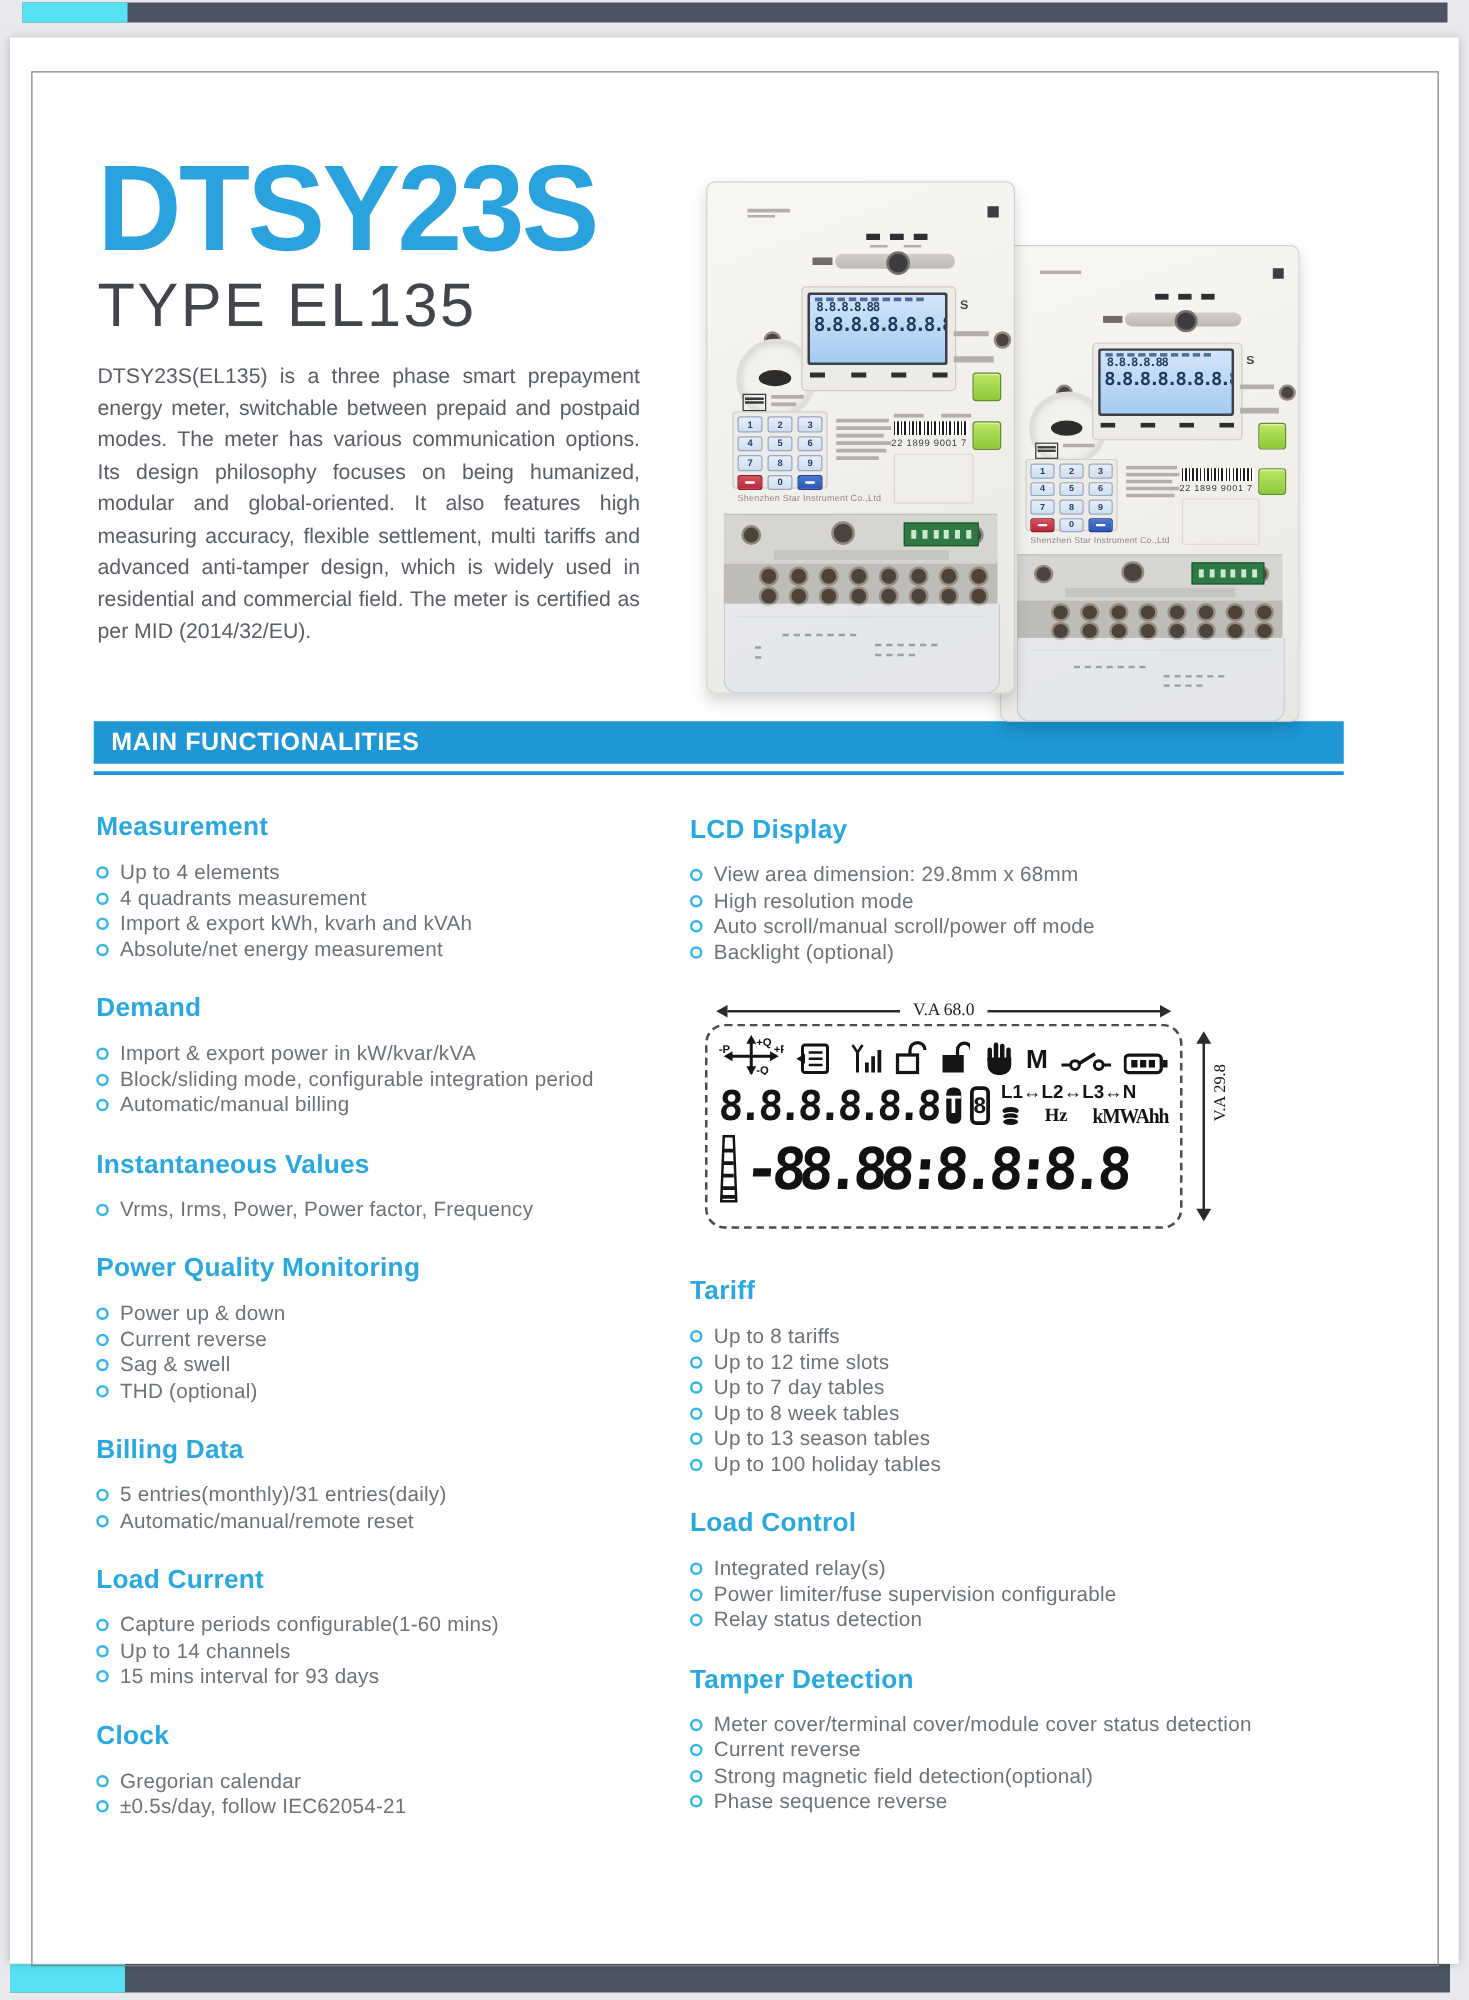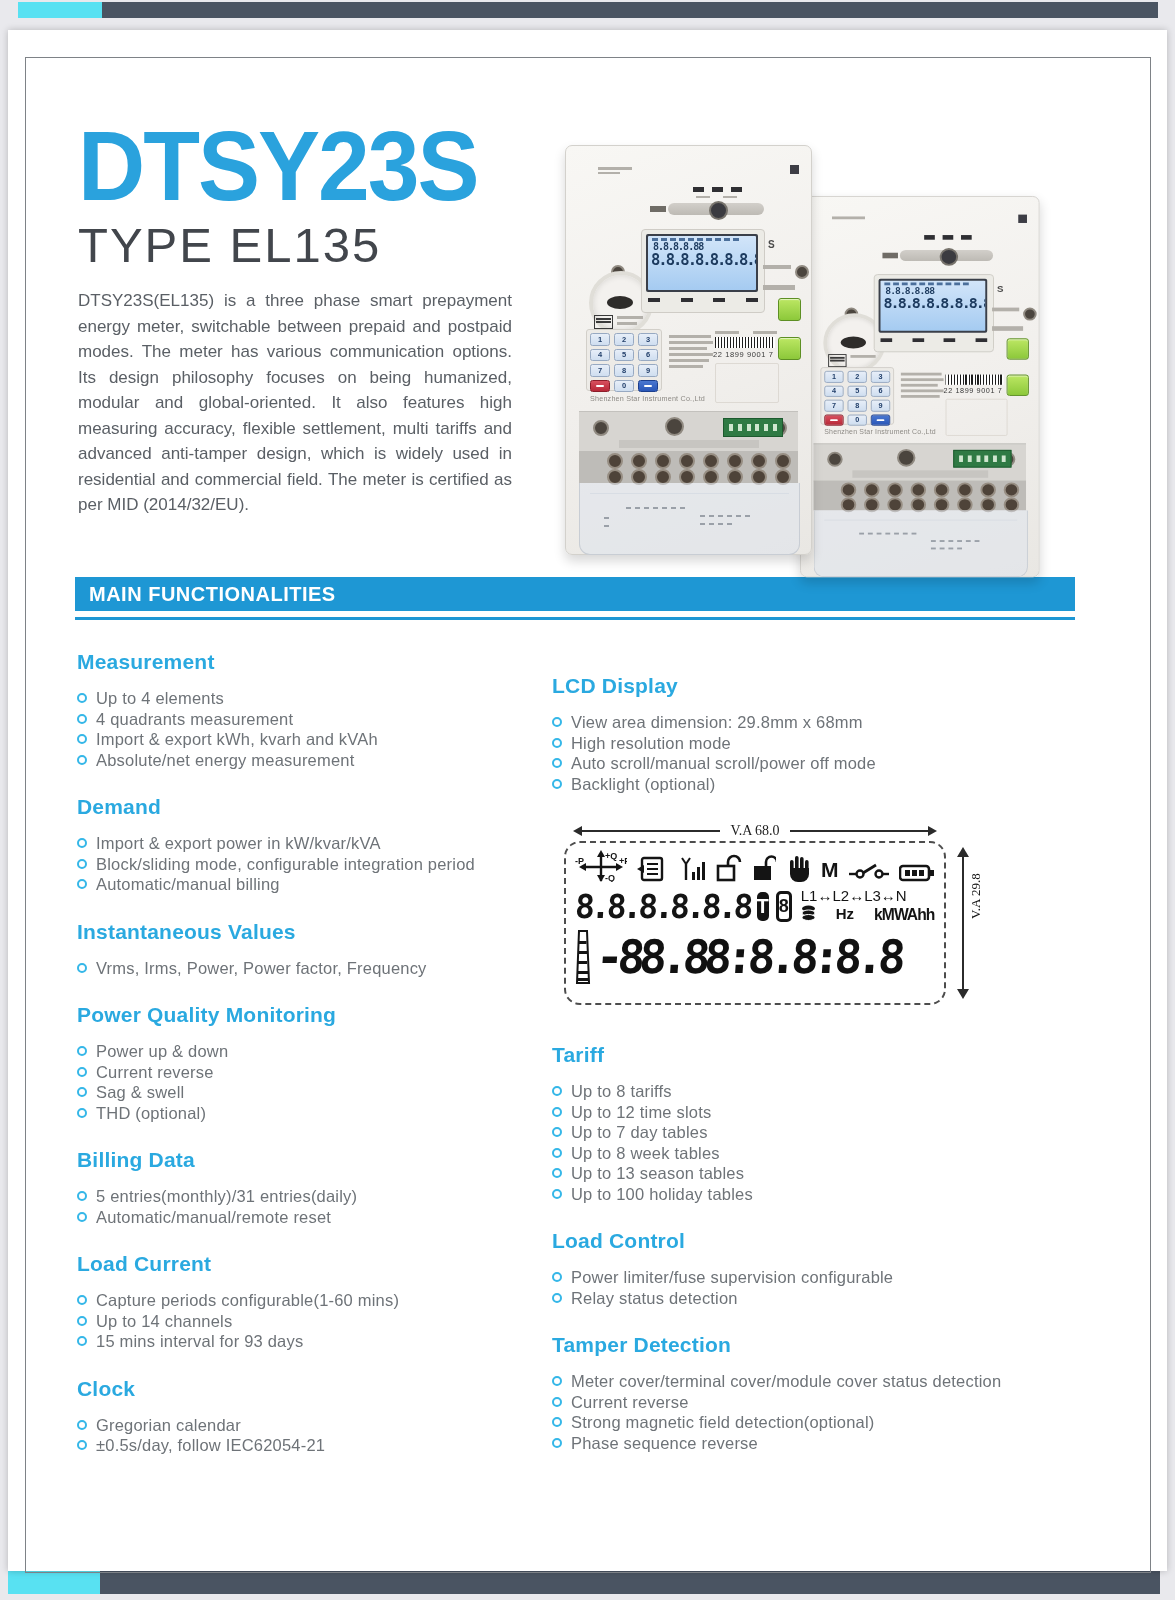--- a/index.html
+++ b/index.html
@@ -37,22 +37,22 @@
   .arrL{width:0;height:0;border:5px solid transparent;border-right:9px solid #2b2b2b;}
   .arrR{width:0;height:0;border:5px solid transparent;border-left:9px solid #2b2b2b;}
   .lcd-box{position:absolute;left:10px;top:22px;width:382px;height:164px;border:2.5px dashed #4d4d4d;border-radius:16px;
            padding:5px 9px;box-sizing:border-box;background:#fff;}
   .icons-row{display:flex;justify-content:space-between;align-items:flex-end;height:34px;}
   .mrow{display:flex;align-items:center;gap:7px;margin-top:1px;height:46px;}
   .seg-sm{font-family:"DejaVu Sans Mono","Liberation Mono",monospace;font-weight:700;font-size:33px;letter-spacing:-4px;transform:skewX(-3deg);white-space:nowrap;}
   .tbox{width:25px;height:29px;background:#141414;color:#fff;border-radius:5px;font-size:20px;font-weight:700;display:flex;align-items:center;justify-content:center;}
   .t8box{width:21px;height:25px;border:3px solid #141414;border-radius:5px;font-size:18px;font-weight:700;display:flex;align-items:center;justify-content:center;color:#141414;}
   .unit-stack{display:flex;flex-direction:column;align-items:flex-start;gap:1px;margin-left:2px;}
-  .phase{font-size:15px;font-weight:400;letter-spacing:0px;white-space:nowrap;}
-  .units-line{display:flex;gap:20px;font-weight:700;}
+  .phase{font-size:15px;font-weight:700;letter-spacing:0px;white-space:nowrap;}
+  .units-line{display:flex;align-items:center;gap:20px;font-weight:700;font-family:Liberation Serif, serif;}
   .hz{font-size:15px;}
   .units{font-size:17px;letter-spacing:-1px;transform:scaleX(.92);transform-origin:left;}
   .brow{display:flex;align-items:center;gap:5px;margin-top:0px;}
   .seg-big{font-family:"DejaVu Sans Mono","Liberation Mono",monospace;font-weight:700;font-size:46px;letter-spacing:-6px;transform:skewX(-4deg);white-space:nowrap;color:#111;}
   .dim-right{position:absolute;left:400px;top:22px;height:164px;width:36px;}
   .dim-right .vln{position:absolute;left:8px;top:8px;bottom:8px;width:2px;background:#2b2b2b;}
   .vArrU{position:absolute;left:3px;top:0;width:0;height:0;border:6px solid transparent;border-bottom:10px solid #2b2b2b;}
   .vArrD{position:absolute;left:3px;bottom:0;width:0;height:0;border:6px solid transparent;border-top:10px solid #2b2b2b;}
   .vlbl{position:absolute;left:14px;top:78px;transform:rotate(-90deg);transform-origin:left top;font-family:"Liberation Serif",serif;font-size:13px;white-space:nowrap;}
   .mM{font-size:21px;font-weight:700;}
@@ -533,21 +533,21 @@
           <span class="dot"></span>
           <span>Gregorian calendar</span>
         </div>
       <div class="li">
           <span class="dot"></span>
           <span>±0.5s/day, follow IEC62054-21</span>
         </div>
     </div>
   </div>
 
-  <div class="col" style="left:552px;top:674px;width:545px;z-index:2;">
+  <div class="col" style="left:552px;top:652px;width:545px;z-index:2;">
     <div class="sec">
       <h3>LCD Display</h3>
       <div class="li">
           <span class="dot"></span>
           <span>View area dimension: 29.8mm x 68mm</span>
         </div>
       <div class="li">
           <span class="dot"></span>
           <span>High resolution mode</span>
         </div>
@@ -690,20 +690,24 @@
         </div>
       <div class="li">
           <span class="dot"></span>
           <span>Up to 100 holiday tables</span>
         </div>
     </div>
     <div class="sec">
       <h3>Load Control</h3>
       <div class="li">
           <span class="dot"></span>
+          <span>Integrated relay(s)</span>
+        </div>
+      <div class="li">
+          <span class="dot"></span>
           <span>Power limiter/fuse supervision configurable</span>
         </div>
       <div class="li">
           <span class="dot"></span>
           <span>Relay status detection</span>
         </div>
     </div>
     <div class="sec">
       <h3>Tamper Detection</h3>
       <div class="li">

